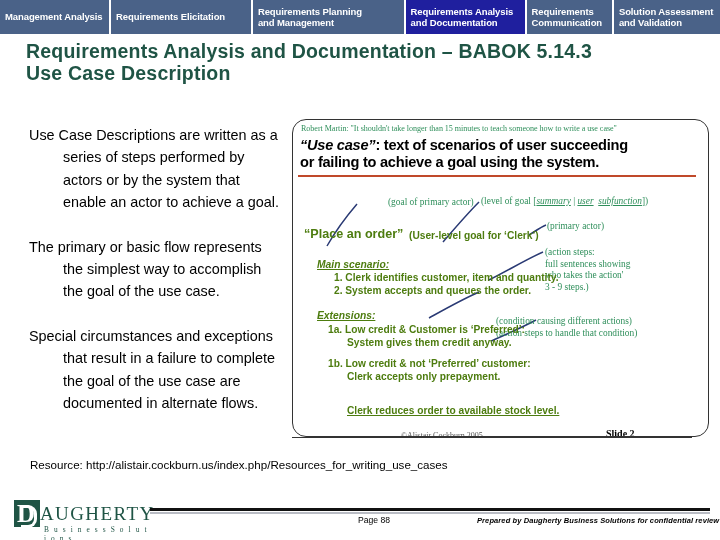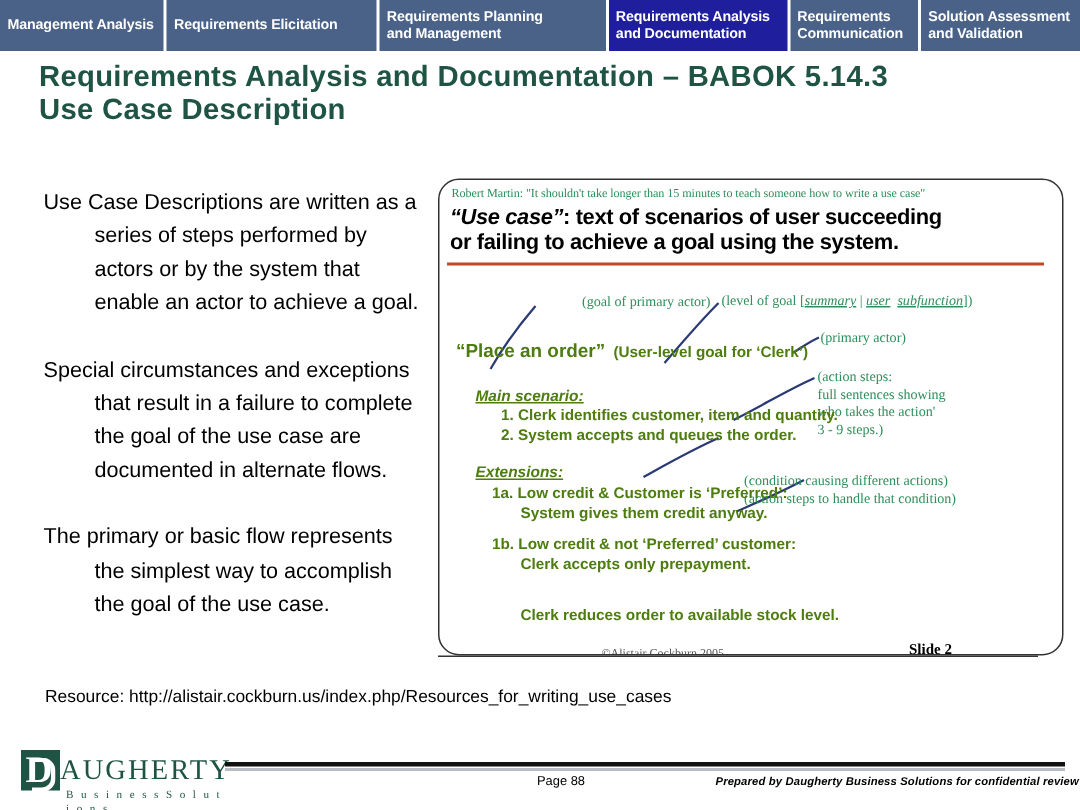--- a/index.html
+++ b/index.html
@@ -157,21 +157,21 @@
     left: 24px; top: 190px;
     font-size: 10.3px;
     font-style: italic;
     text-decoration: underline;
   }
   .d-e1a  { left: 35px; top: 204px; font-size: 10.2px; }
   .d-e1a2 { left: 54px; top: 217px; font-size: 10.2px; }
   .d-e1b  { left: 35px; top: 238px; font-size: 10.2px; }
   .d-e1b2 { left: 54px; top: 251px; font-size: 10.2px; }
   .d-e2a  { left: 35px; top: 272px; font-size: 10.2px; }
-  .d-e2a2 { left: 54px; top: 285px; font-size: 10.2px; }
+  .d-e2a2 { left: 54px; top: 285px; font-size: 10.2px; text-decoration: underline; }
 
   #dg-svg { position: absolute; left: 0; top: 0; width: 417px; height: 318px; }
 
   .dg-copy {
     position: absolute;
     left: 108px; top: 311px;
     font-family: "Liberation Serif", serif;
     font-size: 8px;
     color: #555555;
     white-space: nowrap;
@@ -310,22 +310,22 @@
     </div>
   </div>
 
   <div id="title">
     <span class="l1">Requirements Analysis and Documentation – BABOK 5.14.3</span>
     <span class="l2">Use Case Description</span>
   </div>
 
   <div id="bodytext">
     <p>Use Case Descriptions are written as a series of steps performed by actors or by the system that enable an actor to achieve a goal.</p>
+    <p>The primary or basic flow represents the simplest way to accomplish the goal of the use case.</p>
     <p>Special circumstances and exceptions that result in a failure to complete the goal of the use case are documented in alternate flows.</p>
-    <p>The primary or basic flow represents the simplest way to accomplish the goal of the use case.</p>
   </div>
 
   <div id="diagram">
 
     <svg id="dg-svg" viewBox="0 0 417 318">
       <path d="M34 126 C 42 112, 52 98, 64 84" stroke="#2a3a74" stroke-width="1.5" fill="none"></path>
       <path d="M150 122 C 162 108, 174 94, 186 82" stroke="#2a3a74" stroke-width="1.5" fill="none"></path>
       <path d="M196 160 C 216 150, 232 140, 250 132" stroke="#2a3a74" stroke-width="1.5" fill="none"></path>
       <path d="M236 115 C 244 110, 248 107, 253 105" stroke="#2a3a74" stroke-width="1.5" fill="none"></path>
       <path d="M136 198 C 154 188, 168 180, 186 172" stroke="#2a3a74" stroke-width="1.5" fill="none"></path>

